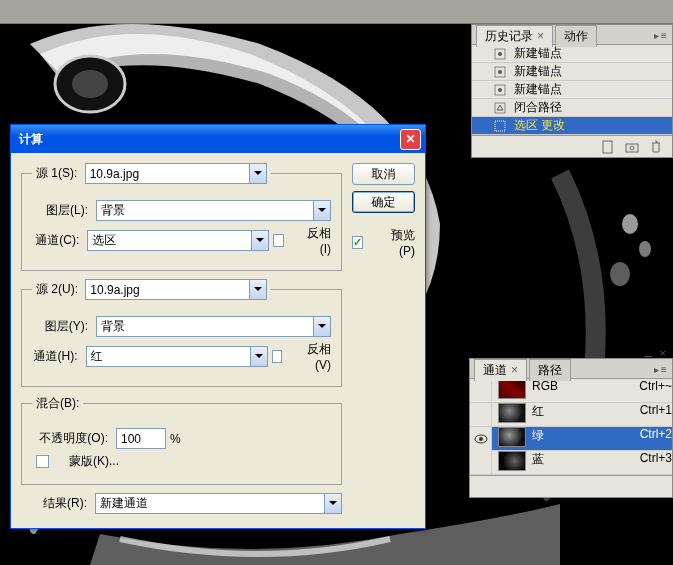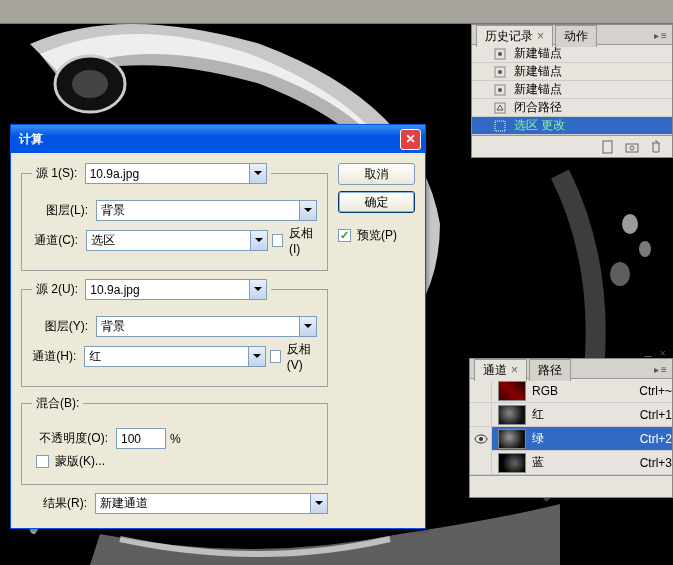--- a/index.html
+++ b/index.html
@@ -17,29 +17,29 @@
 .panel-tab.inactive { background: #d4d2ca; }
 .panel-tab .close-x { margin-left: 4px; color: #666; }
 .panel-menu { position: absolute; right: 4px; top: 3px; width: 14px; height: 12px; }
 .panel-menu::before { content: "▸"; color: #555; font-size: 10px; }
 .panel-menu::after { content: "≡"; color: #555; font-size: 10px; margin-left: 2px; }
 
 .history-list { background: #e6e4dc; }
 .history-item { display: flex; align-items: center; height: 18px; border-bottom: 1px solid #ccc; padding-left: 20px; }
 .history-item .h-icon { width: 16px; height: 14px; margin-right: 6px; display: inline-flex; align-items: center; justify-content: center; }
 .history-item .h-icon svg { display: block; }
-.history-item.selected { background: #316ac5; color: #86efac; }
+.history-item.selected { background: #316ac5; color: #fde047; }
 .history-footer { height: 22px; background: #e6e4dc; border-top: 1px solid #999; display: flex; justify-content: flex-end; align-items: center; gap: 8px; padding-right: 8px; }
 .footer-icon { width: 16px; height: 16px; display: flex; align-items: center; justify-content: center; cursor: pointer; }
 
 
 .channels-panel { position: absolute; top: 358px; right: 0; width: 204px; background: #e6e4dc; border: 1px solid #8a8a8a; }
 .channels-panel .panel-min { position: absolute; right: 20px; top: -12px; font-size: 14px; color: #555; }
 .channels-panel .panel-cls { position: absolute; right: 6px; top: -12px; font-size: 11px; color: #555; }
-.channel-item { display: flex; align-items: center; height: 24px; border-bottom: 1px solid #ccc; }
+.channel-item { display: flex; height: 24px; border-bottom: 1px solid #ccc; }
 .channel-eye { width: 22px; height: 24px; border-right: 1px solid #ccc; display: flex; align-items: center; justify-content: center; }
 .channel-thumb { width: 28px; height: 20px; margin: 0 6px; background: #222; border: 1px solid #888; }
 .channel-item.selected { background: #316ac5; color: #fff; }
 .channel-item.selected .channel-eye { background: #e6e4dc; }
 .channel-name { flex: 1; }
 .channel-shortcut { }
 .channels-footer { height: 22px; background: #e6e4dc; border-top: 1px solid #999; }
 
 
 .dialog { position: absolute; top: 124px; left: 10px; width: 416px; background: #ece9d8; border: 1px solid #0055e5; box-shadow: 2px 2px 4px rgba(0,0,0,0.3); }
@@ -58,21 +58,21 @@
 .row label { width: 56px; text-align: right; margin-right: 4px; }
 .row label.w70 { width: 76px; text-align: right; }
 
 .combo { display: flex; flex: 1; }
 .combo.w190 { max-width: 190px; }
 .combo.w150 { max-width: 152px; }
 .combo input { flex: 1; height: 21px; border: 1px solid #7f9db9; padding: 0 4px; background: #fff; }
 .combo .drop { width: 17px; height: 21px; background: linear-gradient(#e8f0fb,#c3d5ee); border: 1px solid #7f9db9; border-left: none; display: flex; align-items: center; justify-content: center; cursor: pointer; }
 .combo .drop::after { content: ""; border: 4px solid transparent; border-top-color: #4a6; border-top-color: #000; margin-top: 3px; }
 
-.checkbox { display: flex; align-items: center; gap: 6px; }
+.checkbox { display: flex; align-items: center; gap: 20px; text-align: right; }
 .checkbox .box { width: 13px; height: 13px; border: 1px solid #7f9db9; background: #fff; display: flex; align-items: center; justify-content: center; }
 .checkbox .box.checked::after { content: "✓"; color: #21a121; font-size: 11px; font-weight: bold; }
 
 .btn { height: 22px; border: 1px solid #7f9db9; background: linear-gradient(#fff,#ece9d8); border-radius: 3px; cursor: pointer; }
 .btn.default { border: 1px solid #003c74; box-shadow: inset 0 0 0 1px #88b0e4; }
 
 .num-input { width: 50px; height: 21px; border: 1px solid #7f9db9; padding: 0 4px; background: #fff; }
 
 .thumb-rgb { background: linear-gradient(45deg,#400,#800 50%,#200); }
 .thumb-r { background: #222 radial-gradient(circle at 40% 40%, #888, #111 70%); }

